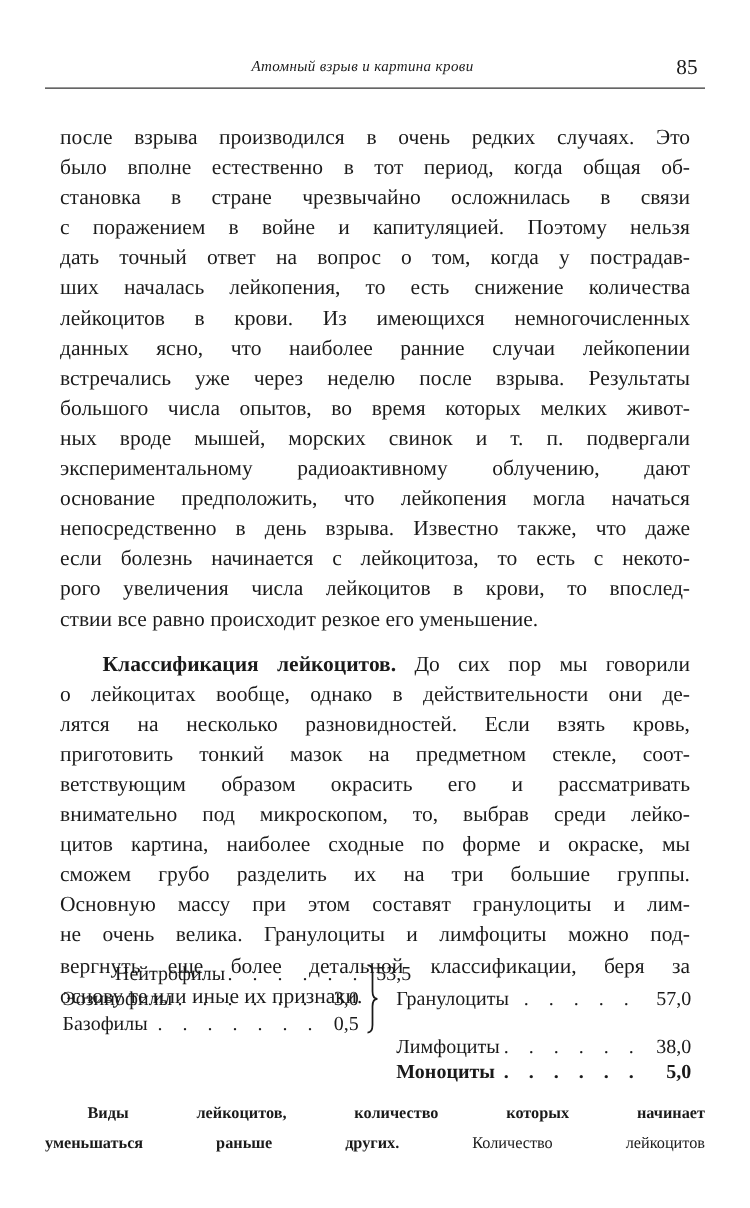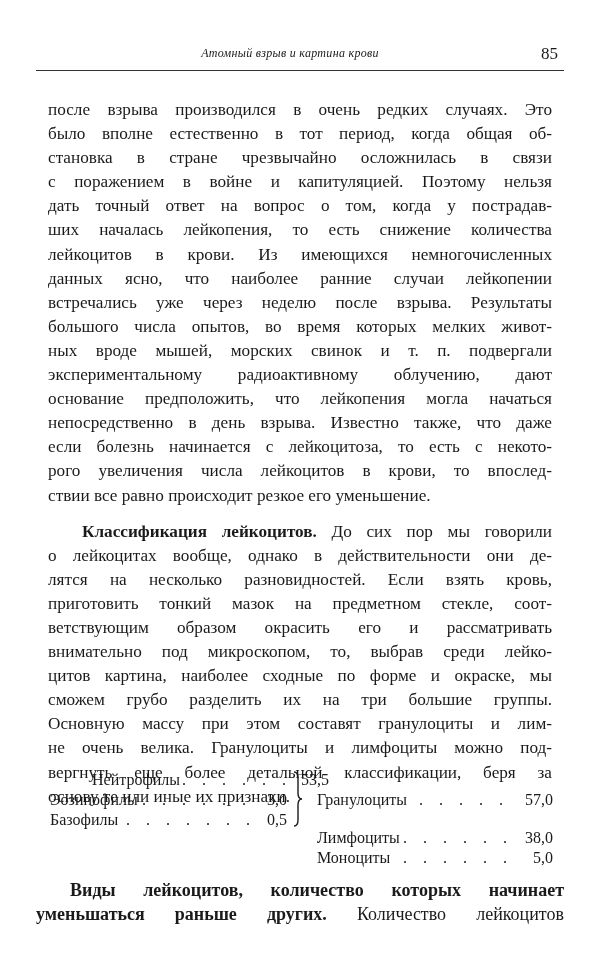--- a/index.html
+++ b/index.html
@@ -114,23 +114,23 @@
   <div class="trow" style="left:317px; top:790px; width:236px;">
     <span class="tlabel">Гранулоциты</span>
     <span class="tdots" style="left:102px;">. . . . .</span>
     <span class="tvalue" style="right:0;">57,0</span>
   </div>
   <div class="trow" style="left:317px; top:828px; width:236px;">
     <span class="tlabel">Лимфоциты</span>
     <span class="tdots" style="left:86px;">. . . . . .</span>
     <span class="tvalue" style="right:0;margin-left:30px;">38,0</span>
   </div>
-  <div class="trow" style="left:317px; top:848px; width:236px;">
+  <div class="trow" style="left:317px; top:848px; width:236px;font-weight:bold;">
     <span class="tlabel">Моноциты</span>
     <span class="tdots" style="left:86px;">. . . . . .</span>
     <span class="tvalue" style="right:0;">5,0</span>
   </div>
 </div>
 
-<div style="position:absolute; left:36px; top:878px; width:528px; font-size:18px; line-height:24.1px;">
+<div style="position:absolute; left:36px; top:878px; width:528px; font-size:13px; line-height:24.1px;">
   <span class="line indent bold">Виды лейкоцитов, количество которых начинает</span>
   <span class="line"><b class="bold">уменьшаться раньше других.</b> <span>Количество лейкоцитов</span></span>
 </div>
 
 </body></html>

